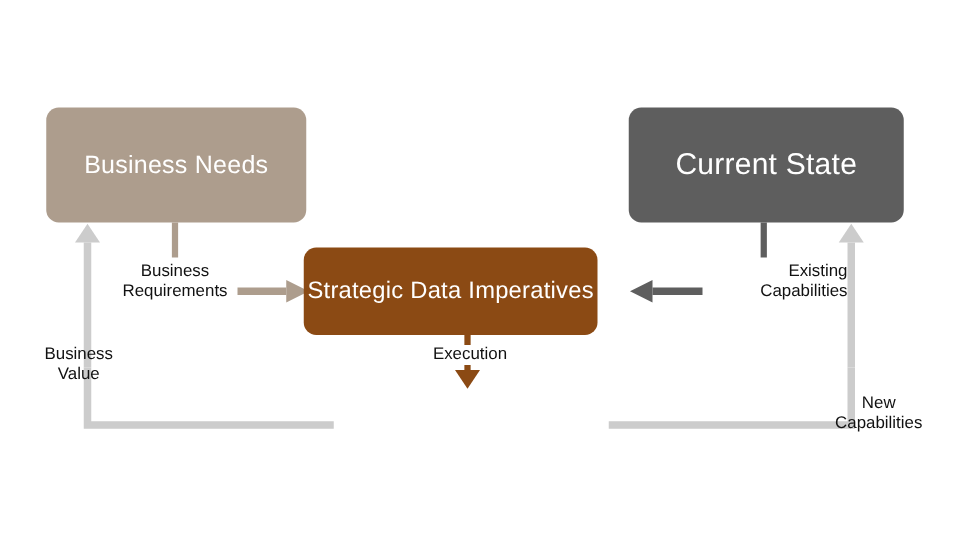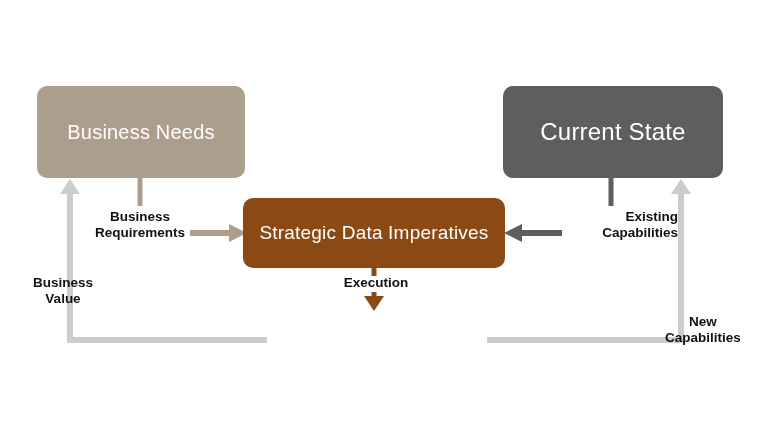--- a/index.html
+++ b/index.html
@@ -50,40 +50,40 @@
     top: 86px;
     width: 220px;
     height: 92px;
     background: #5e5e5e;
     color: #ffffff;
     font-size: 24px;
   }
   #node-strategic-data-imperatives {
     left: 243px;
     top: 198px;
-    width: 262px;
+    width: 235px;
     height: 70px;
     background: #8b4a14;
     color: #ffffff;
     font-size: 19px;
   }
   #node-road-map {
     left: 267px;
     top: 310px;
     width: 220px;
     height: 49px;
     background: #cccccc;
     color: #1a1a1a;
     font-size: 19px;
   }
   .edge-label {
     position: absolute;
     color: #111111;
     font-size: 13.5px;
-    font-weight: bold;
+    font-weight: normal;
     line-height: 16px;
     text-align: center;
     white-space: pre-line;
   }
   #label-business-requirements {
     left: 84px;
     top: 209px;
     width: 112px;
   }
   #label-existing-capabilities {

